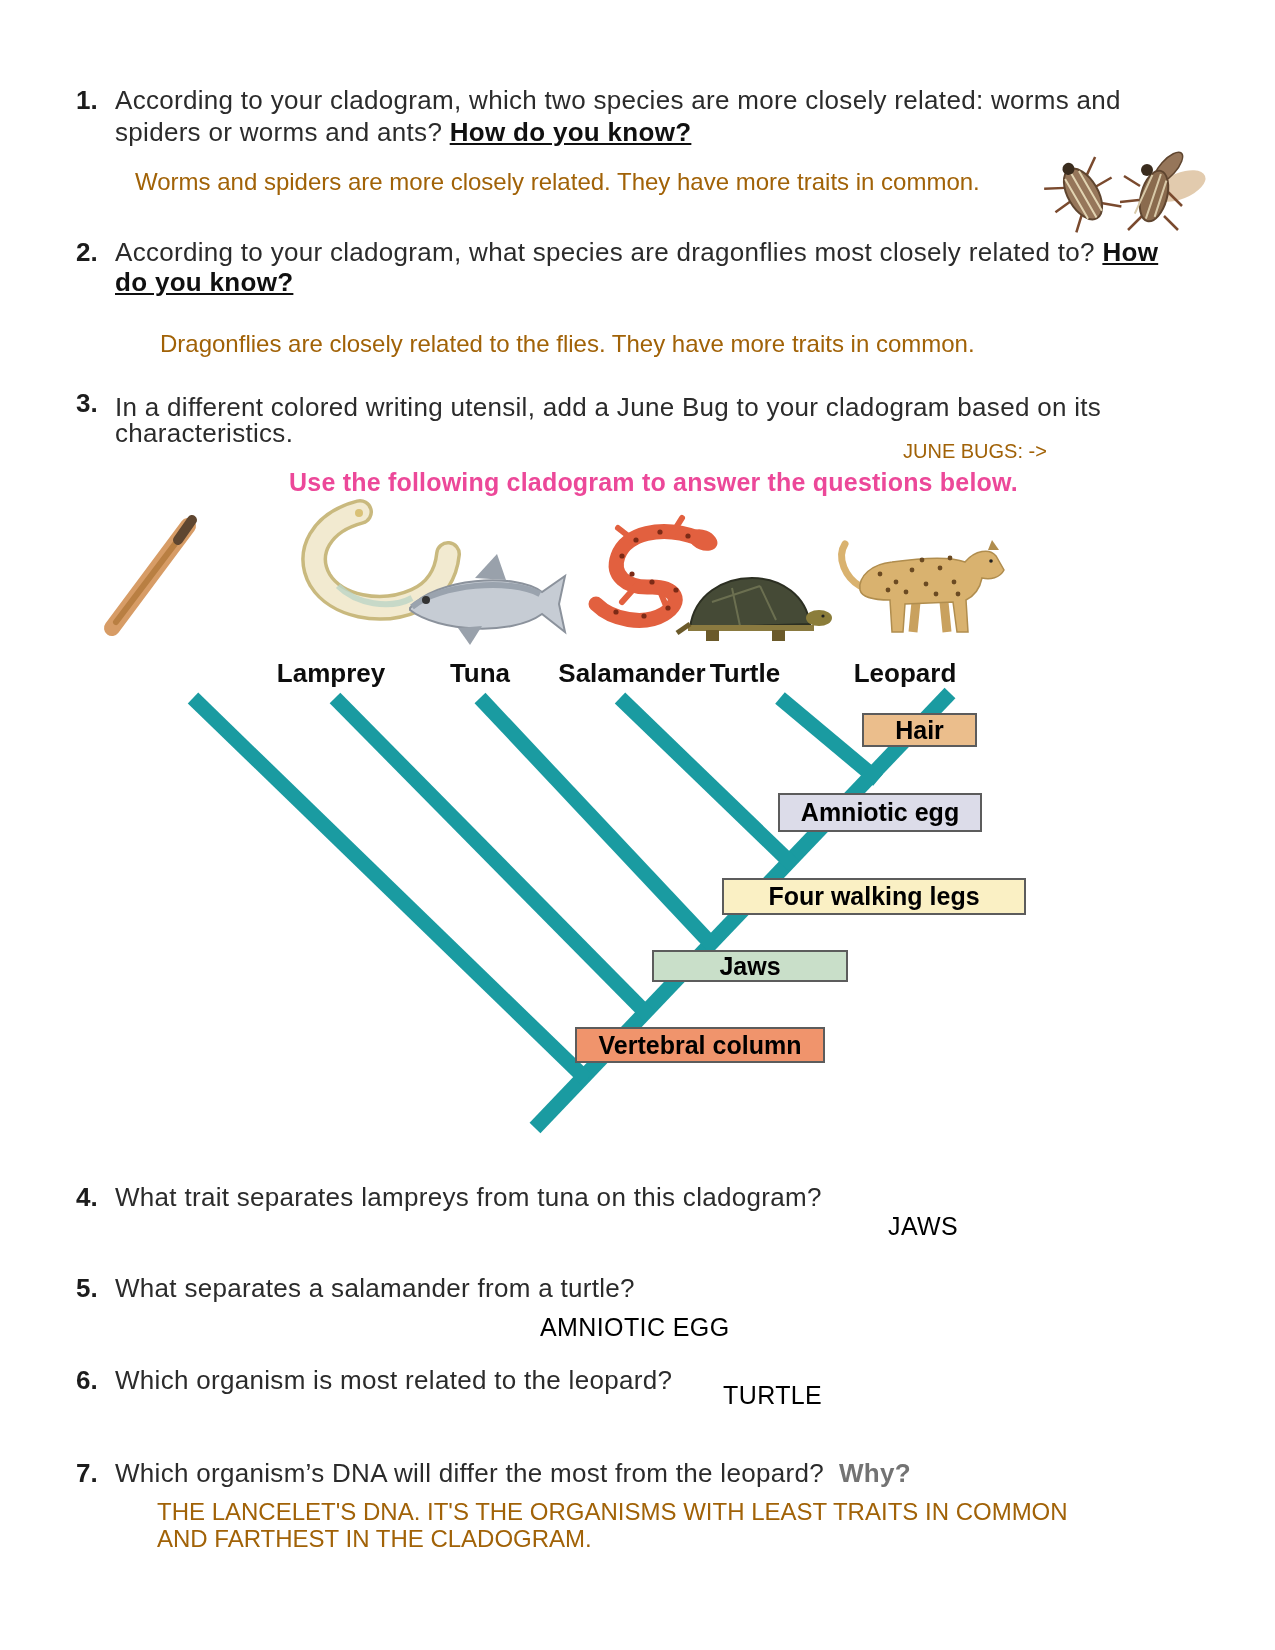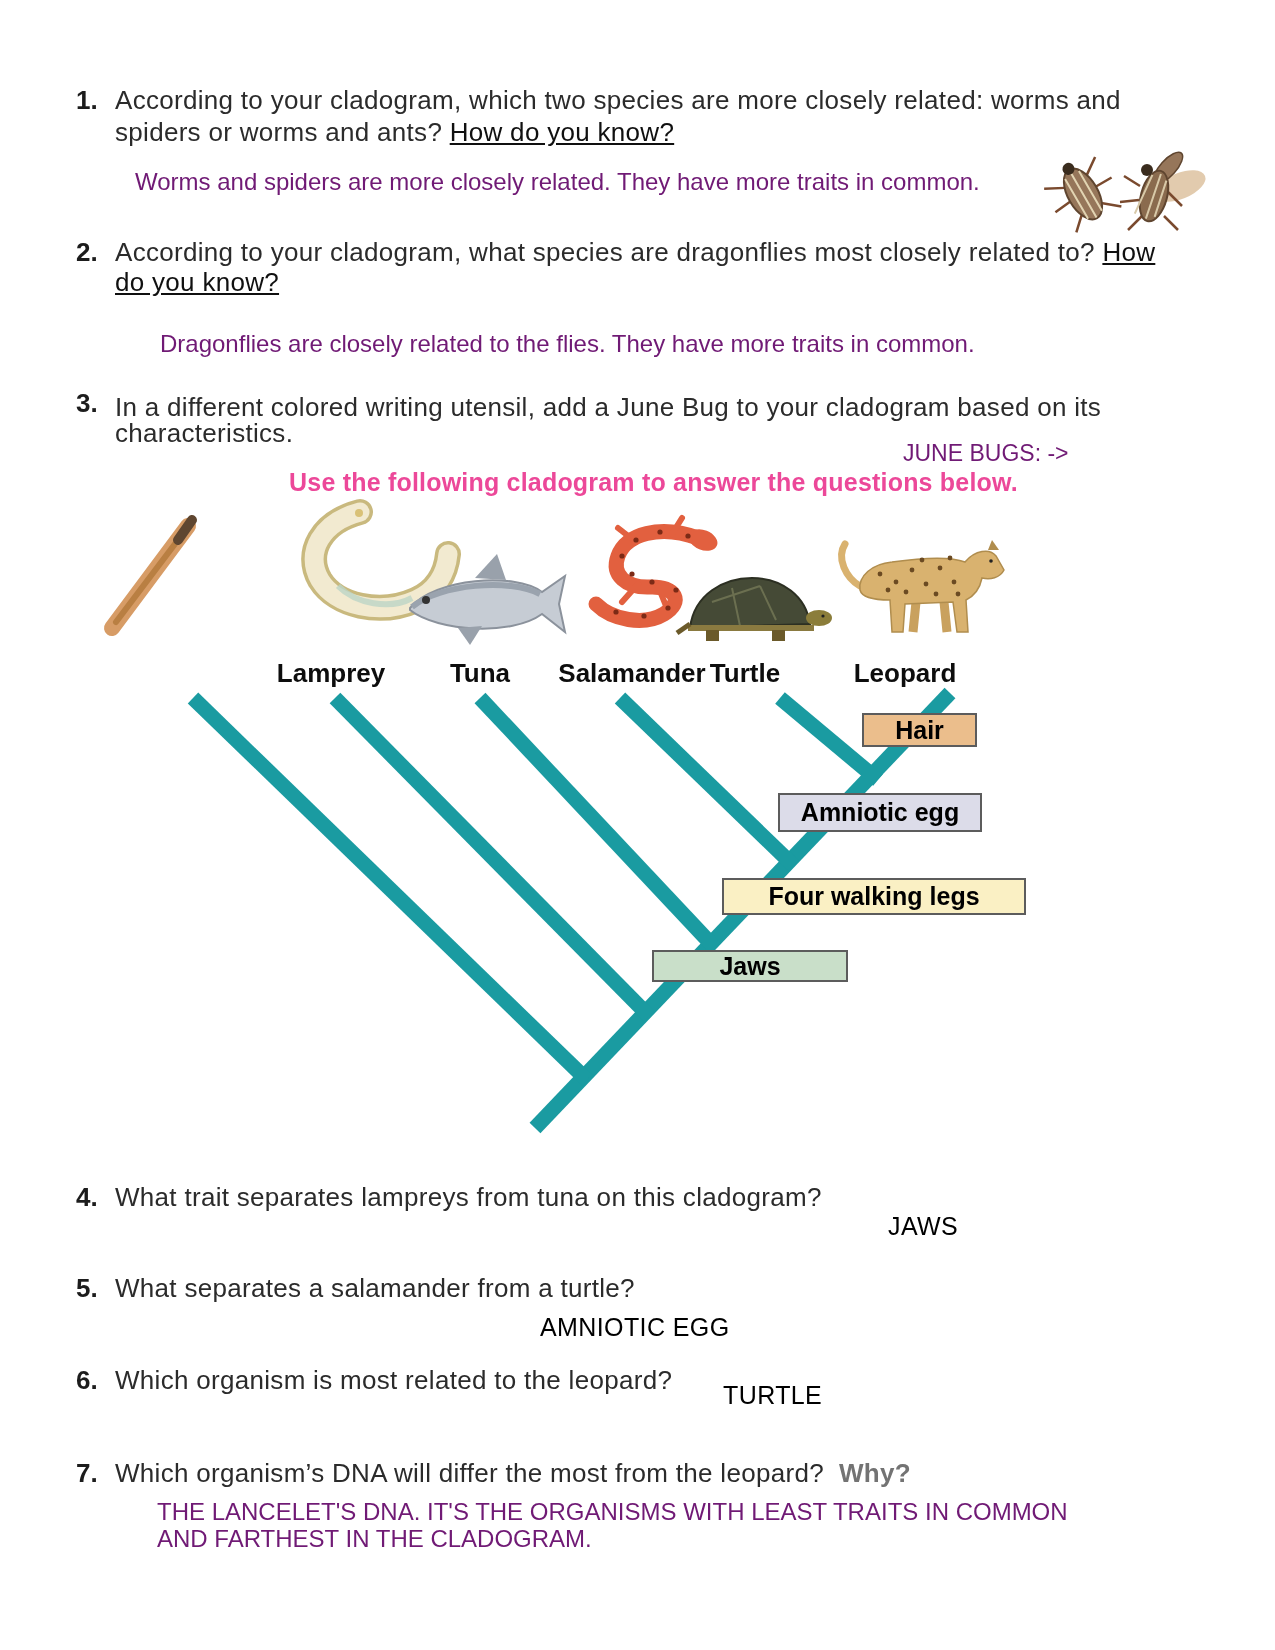--- a/index.html
+++ b/index.html
@@ -3,23 +3,23 @@
 <meta charset="utf-8">
 <style>
   html,body{margin:0;padding:0;}
   body{
     width:1275px;height:1650px;position:relative;background:#ffffff;
     font-family:"Liberation Sans","DejaVu Sans",sans-serif;overflow:hidden;
   }
   .abs{position:absolute;}
   .qnum{font-weight:bold;font-size:26px;color:#1c1c1c;}
   .qtext{font-size:26px;color:#2b2b2b;letter-spacing:.3px;white-space:nowrap;}
-  .bu{font-weight:normal;text-decoration:underline;color:#101010;}
+  .bu{font-weight:bold;text-decoration:underline;color:#101010;}
   .b{font-weight:bold;color:#737373;}
-  .ans{font-size:24px;color:#701a75;white-space:nowrap;}
+  .ans{font-size:24px;color:#a16207;white-space:nowrap;}
   .ansbig{font-size:25px;color:#000;white-space:nowrap;letter-spacing:.4px;}
   .heading{position:absolute;left:16px;top:468px;width:1275px;text-align:center;
     font-weight:bold;font-size:25px;color:#ec4899;letter-spacing:.2px;}
   .clad{position:absolute;left:60px;top:490px;width:1010px;height:660px;}
   .trait-box{position:absolute;border:2px solid #5c5c5c;display:flex;align-items:center;
     justify-content:center;font-weight:bold;font-size:25px;color:#000000;box-sizing:border-box;}
   .taxon{position:absolute;text-align:center;font-weight:bold;font-size:26px;color:#0d0d0d;line-height:30px;}
   .bugbox{position:absolute;left:1028px;top:128px;width:188px;height:124px;background:#fff;}
 </style>
 </head>
@@ -50,21 +50,21 @@
 <span class="abs ans" style="left:135px;top:168px">Worms and spiders are more closely related. They have more traits in common.</span>
 
 <span class="abs qnum" style="left:76px;top:237px">2.</span>
 <span class="abs qtext" style="left:115px;top:237px"><span>According to your cladogram, what species are dragonflies most closely related to? </span><span class="bu">How</span></span>
 <span class="abs qtext" style="left:115px;top:267px"><span class="bu">do you know?</span></span>
 <span class="abs ans" style="left:160px;top:330px">Dragonflies are closely related to the flies. They have more traits in common.</span>
 
 <span class="abs qnum" style="left:76px;top:388px">3.</span>
 <span class="abs qtext" style="left:115px;top:392px">In a different colored writing utensil, add a June Bug to your cladogram based on its</span>
 <span class="abs qtext" style="left:115px;top:418px">characteristics.</span>
-<span class="abs ans" style="left:903px;top:440px;font-size:23px">JUNE BUGS: -&gt;</span>
+<span class="abs ans" style="left:903px;top:440px;font-size:20px">JUNE BUGS: -&gt;</span>
 
 <div class="heading">Use the following cladogram to answer the questions below.</div>
 
 <div class="clad">
   <svg width="1010" height="660" viewBox="0 0 1010 660">
 
     <g fill="none" stroke-width="15">
       <path d="M890 203 L475 638" stroke="#1a9ba1"></path>
       <path d="M133 208 L527 590" stroke="#1a9ba1"></path>
       <path d="M275 208 L589 526" stroke="#1a9ba1"></path>
@@ -151,20 +151,21 @@
   <div class="taxon" style="left:380px;top:168px;width:80px">Tuna</div>
   <div class="taxon" style="left:492px;top:168px;width:160px">Salamander</div>
   <div class="taxon" style="left:645px;top:168px;width:80px">Turtle</div>
   <div class="taxon" style="left:785px;top:168px;width:120px">Leopard</div>
 
   
   <div class="trait-box" style="left: 802px; top: 223px; width: 115px; height: 34px; background-color: rgb(235, 190, 140);">Hair</div>
   <div class="trait-box" style="left: 718px; top: 303px; width: 204px; height: 39px; background-color: rgb(220, 220, 233);">Amniotic egg</div>
   <div class="trait-box" style="left: 662px; top: 388px; width: 304px; height: 37px; background-color: rgb(250, 240, 196);">Four walking legs</div>
   <div class="trait-box" style="left: 592px; top: 460px; width: 196px; height: 32px; background-color: rgb(201, 223, 201);">Jaws</div>
+  <div class="trait-box" style="left: 515px; top: 537px; width: 250px; height: 36px; background-color: rgb(240, 148, 108);">Vertebral column</div>
 </div>
 
 <span class="abs qnum" style="left:76px;top:1182px">4.</span>
 <span class="abs qtext" style="left:115px;top:1182px">What trait separates lampreys from tuna on this cladogram?</span>
 <span class="abs ansbig" style="left:888px;top:1212px">JAWS</span>
 
 <span class="abs qnum" style="left:76px;top:1273px">5.</span>
 <span class="abs qtext" style="left:115px;top:1273px">What separates a salamander from a turtle?</span>
 <span class="abs ansbig" style="left:540px;top:1313px">AMNIOTIC EGG</span>
 

